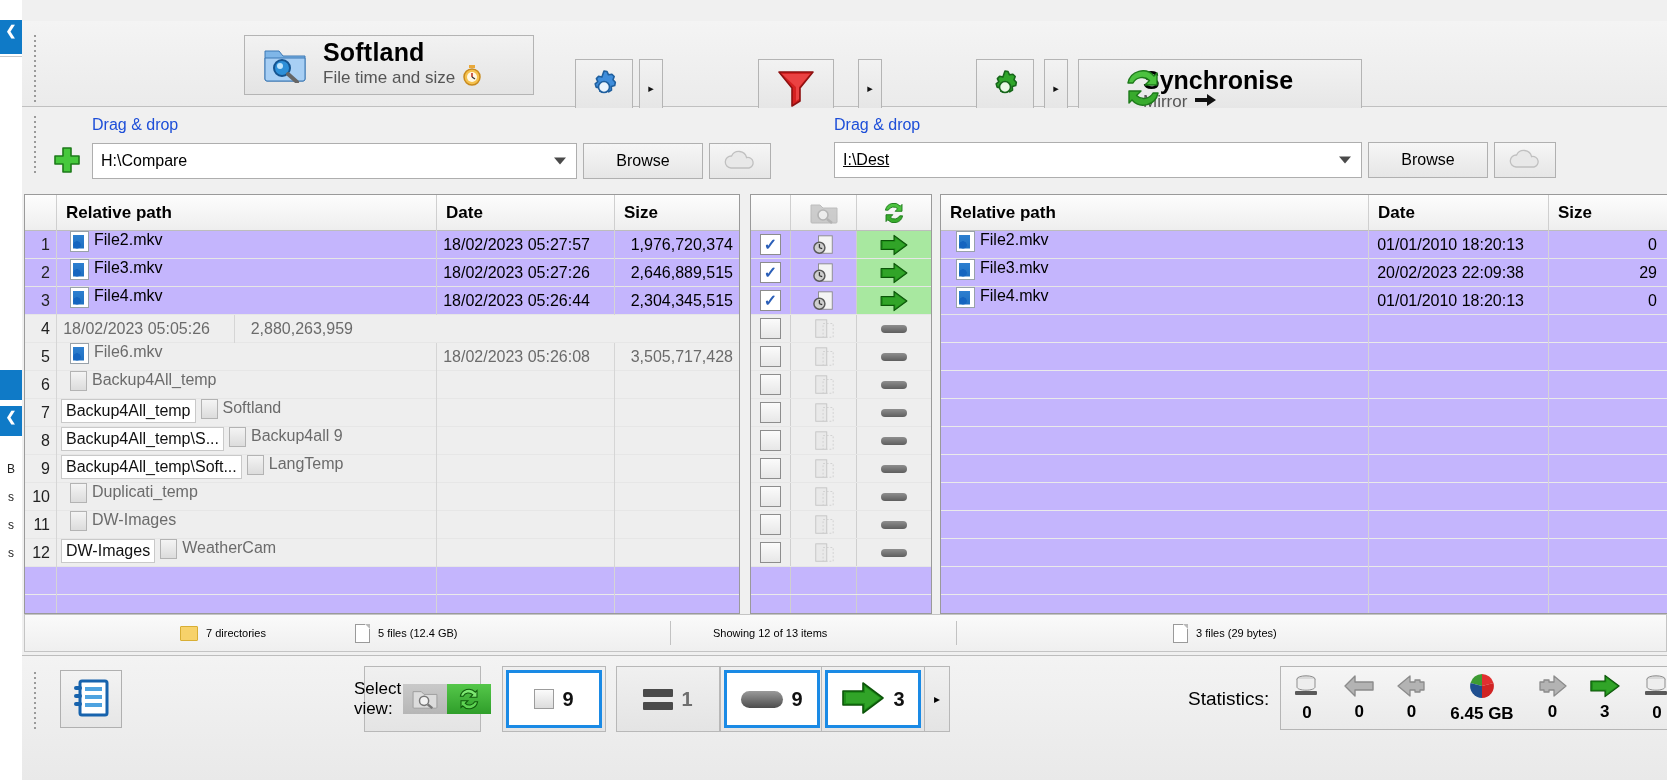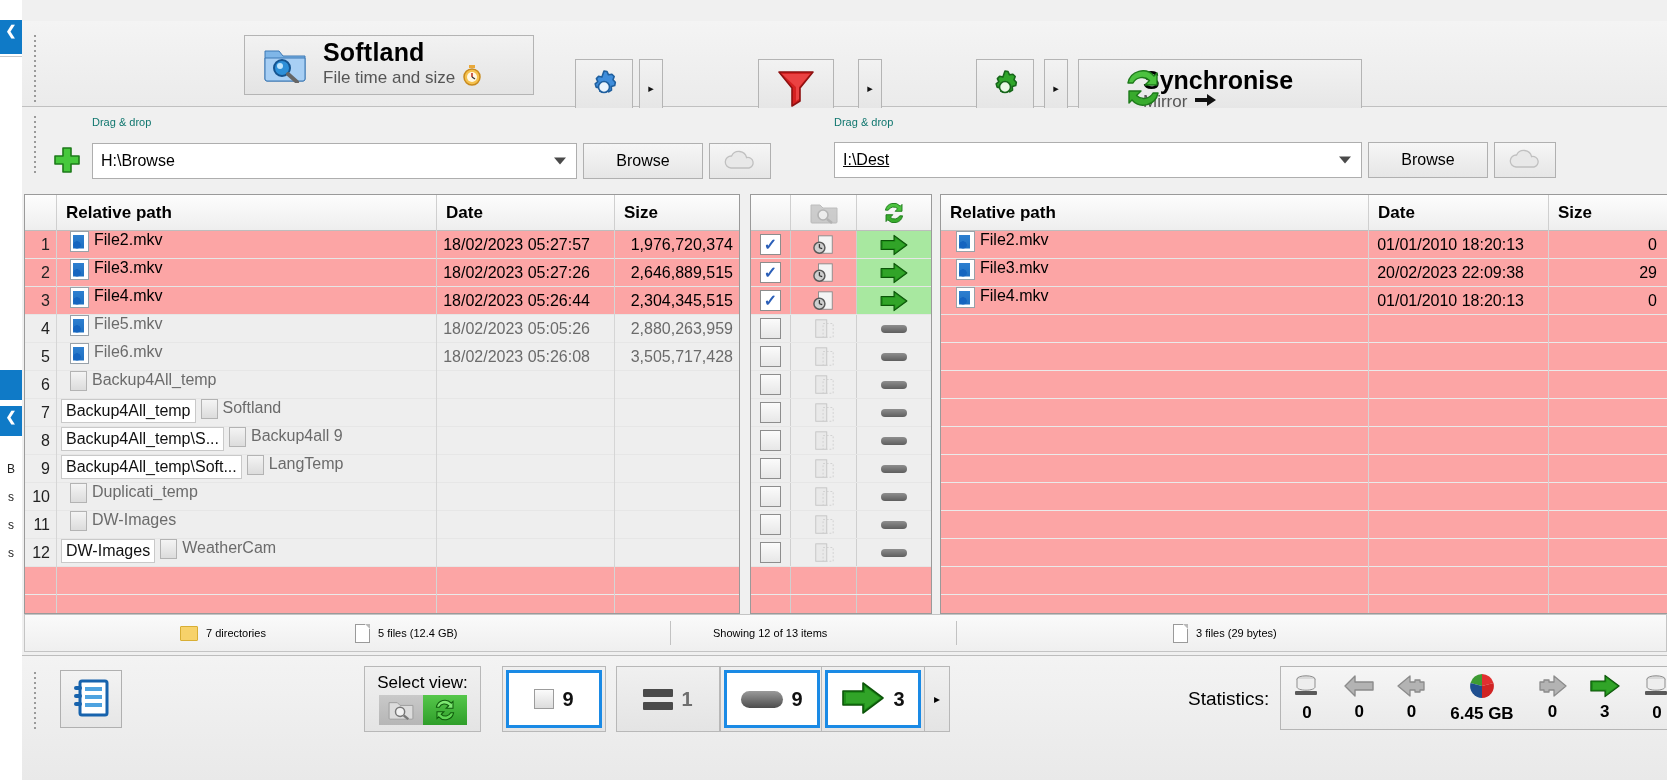--- a/index.html
+++ b/index.html
@@ -47,40 +47,40 @@
   .btn-geargreen { left:954px; top:38px; width:58px; height:58px; justify-content:center; }
   .arr-3 { left:1022px; top:38px; height:58px; }
 
   .btn-sync { left:1056px; top:38px; width:284px; height:60px; padding-left:48px; }
   .btn-sync .txtwrap { margin-left:16px; }
   .btn-sync .big { font-size:25px; font-weight:bold; line-height:1.05; }
   .btn-sync .sub { font-size:17px; color:#555; line-height:1.1; display:flex; align-items:center; gap:8px;}
 
   
   .pathbar { position:absolute; left:22px; top:108px; width:1645px; height:84px; background:#f0f0f0; }
-  .dragdrop { position:absolute; font-size:11px; color:#0f766e; }
+  .dragdrop { position:absolute; font-size:16px; color:#1d4ed8; }
   .pathrow { position:absolute; display:flex; align-items:center; gap:6px; }
   .plusbtn { width:38px; height:38px; border:1px solid transparent; background:transparent;
              display:flex;align-items:center;justify-content:center;cursor:pointer; }
   .combo { height:36px; background:#fff; border:1px solid #aeaeae; display:flex; align-items:center;
            position:relative; padding:0 34px 0 8px; font-size:16px; cursor:text; }
   .combo .caret { position:absolute; right:10px; top:50%; transform:translateY(-50%);
                   width:0;height:0;border-left:6px solid transparent;border-right:6px solid transparent;
                   border-top:7px solid #4a4a4a; }
   .browse { height:36px; width:120px; background:linear-gradient(#f6f6f6,#e6e6e6);
             border:1px solid #b0b0b0; display:flex;align-items:center;justify-content:center;
             font-size:16px; cursor:pointer;}
   .cloudbtn { height:36px; width:62px; background:linear-gradient(#f6f6f6,#e6e6e6);
               border:1px solid #b0b0b0; display:flex;align-items:center;justify-content:center;cursor:pointer;}
   .swapbtn { position:absolute; left:770px; top:122px; width:56px; height:48px;
              background:linear-gradient(#f4f4f4,#e6e6e6); border:1px solid #b6b6b6;
              display:flex;align-items:center;justify-content:center;cursor:pointer;}
 
   
-  .gridwrap { position:absolute; top:194px; height:420px; background:#fca5a5;
+  .gridwrap { position:absolute; top:194px; height:420px; background:#c4b5fd;
               border:1px solid #9a9a9a; overflow:hidden; }
   #leftgrid { left:24px; width:716px; }
   #centergrid { left:750px; width:182px; }
   #rightgrid { left:940px; width:727px; border-right:none;}
 
   .ghead { display:flex; height:36px; background:linear-gradient(#fdfdfd,#eeeeee);
            border-bottom:1px solid #bdbdbd; align-items:center; font-weight:bold; font-size:17px; }
   .ghead .hcell { padding-left:9px; height:36px; display:flex; align-items:center;
                   border-right:1px solid #cfcfcf; }
   .grow { display:flex; height:28px; align-items:center; font-size:16px;
@@ -144,21 +144,21 @@
                  border-style:solid;border-color:#fff #b9b9b9;}
 
   
   .bottombar { position:absolute; left:22px; top:655px; width:1645px; height:125px;
                background:linear-gradient(#f3f3f3,#e9e9e9); border-top:1px solid #bdbdbd; }
   .logbtn { position:absolute; left:38px; top:14px; width:62px; height:58px;
             background:linear-gradient(#f3f3f3,#e6e6e6); border:1px solid #b0b0b0;
             display:flex;align-items:center;justify-content:center;cursor:pointer;}
   .selview { position:absolute; left:342px; top:10px; width:117px; height:66px;
              background:linear-gradient(#f0f0f0,#e4e4e4); border:1px solid #b8b8b8;
-             display:flex;flex-direction:column;align-items:center;justify-content:center;gap:2px;}
+             display:flex;align-items:center;justify-content:center;gap:2px;}
   .selview .lbl{ font-size:17px; }
   .selview .icons{ display:flex; gap:0; }
   .sv-i { width:44px;height:30px;display:flex;align-items:center;justify-content:center; }
   .sv-gray{ background:linear-gradient(#c9c9c9,#b6b6b6); }
   .sv-green{ background:linear-gradient(#55c74a,#2f9e2a); }
 
   .catbtn { position:absolute; top:10px; height:66px; width:104px;
             background:linear-gradient(#f0f0f0,#e4e4e4); border:1px solid #b8b8b8;
             display:flex;align-items:center;justify-content:center;cursor:pointer;}
   .catbtn .inner{ width:96px;height:58px; display:flex;align-items:center;justify-content:center;gap:8px;}
@@ -314,21 +314,21 @@
     <div class="dragdrop" style="left:70px;top:8px;">Drag &amp; drop</div>
     <div class="pathrow" style="left:26px;top:34px;">
       <div class="plusbtn">
         <span>
           <svg width="30" height="30" viewBox="0 0 30 30">
             <path d="M11 3h8v8h8v8h-8v8h-8v-8H3v-8h8z" fill="#46c83c" stroke="#1d7a1a" stroke-width="1.6" stroke-linejoin="round"></path>
           </svg>
         </span>
       </div>
       <div class="combo" style="width:485px;">
-        <span>H:\Browse</span>
+        <span>H:\Compare</span>
         <span class="caret"></span>
       </div>
       <div class="browse">Browse</div>
       <div class="cloudbtn">
         <span>
           <svg width="34" height="20" viewBox="0 0 34 20">
             <path d="M8 18a6 6 0 0 1 .6-12 8 8 0 0 1 15 1.6A5 5 0 0 1 26 18z" fill="#e8e8e8" stroke="#c0c0c0" stroke-width="1.3"></path>
           </svg>
         </span>
       </div>
@@ -397,25 +397,20 @@
           <div class="cpath">
             <span style="display:inline-block;width:4px"></span>
             <span class="ico ico-mkv"></span>
             <span>File4.mkv</span>
           </div>
           <div class="cdate">18/02/2023  05:26:44</div>
           <div class="csize">2,304,345,515</div>
         </div>
         <div class="grow alt">
           <div class="rownum">4</div>
-          <div class="cpath">
-            <span style="display:inline-block;width:4px"></span>
-            <span class="ico ico-mkv"></span>
-            <span>File5.mkv</span>
-          </div>
           <div class="cdate">18/02/2023  05:05:26</div>
           <div class="csize">2,880,263,959</div>
         </div>
         <div class="grow alt">
           <div class="rownum">5</div>
           <div class="cpath">
             <span style="display:inline-block;width:4px"></span>
             <span class="ico ico-mkv"></span>
             <span>File6.mkv</span>
           </div>

